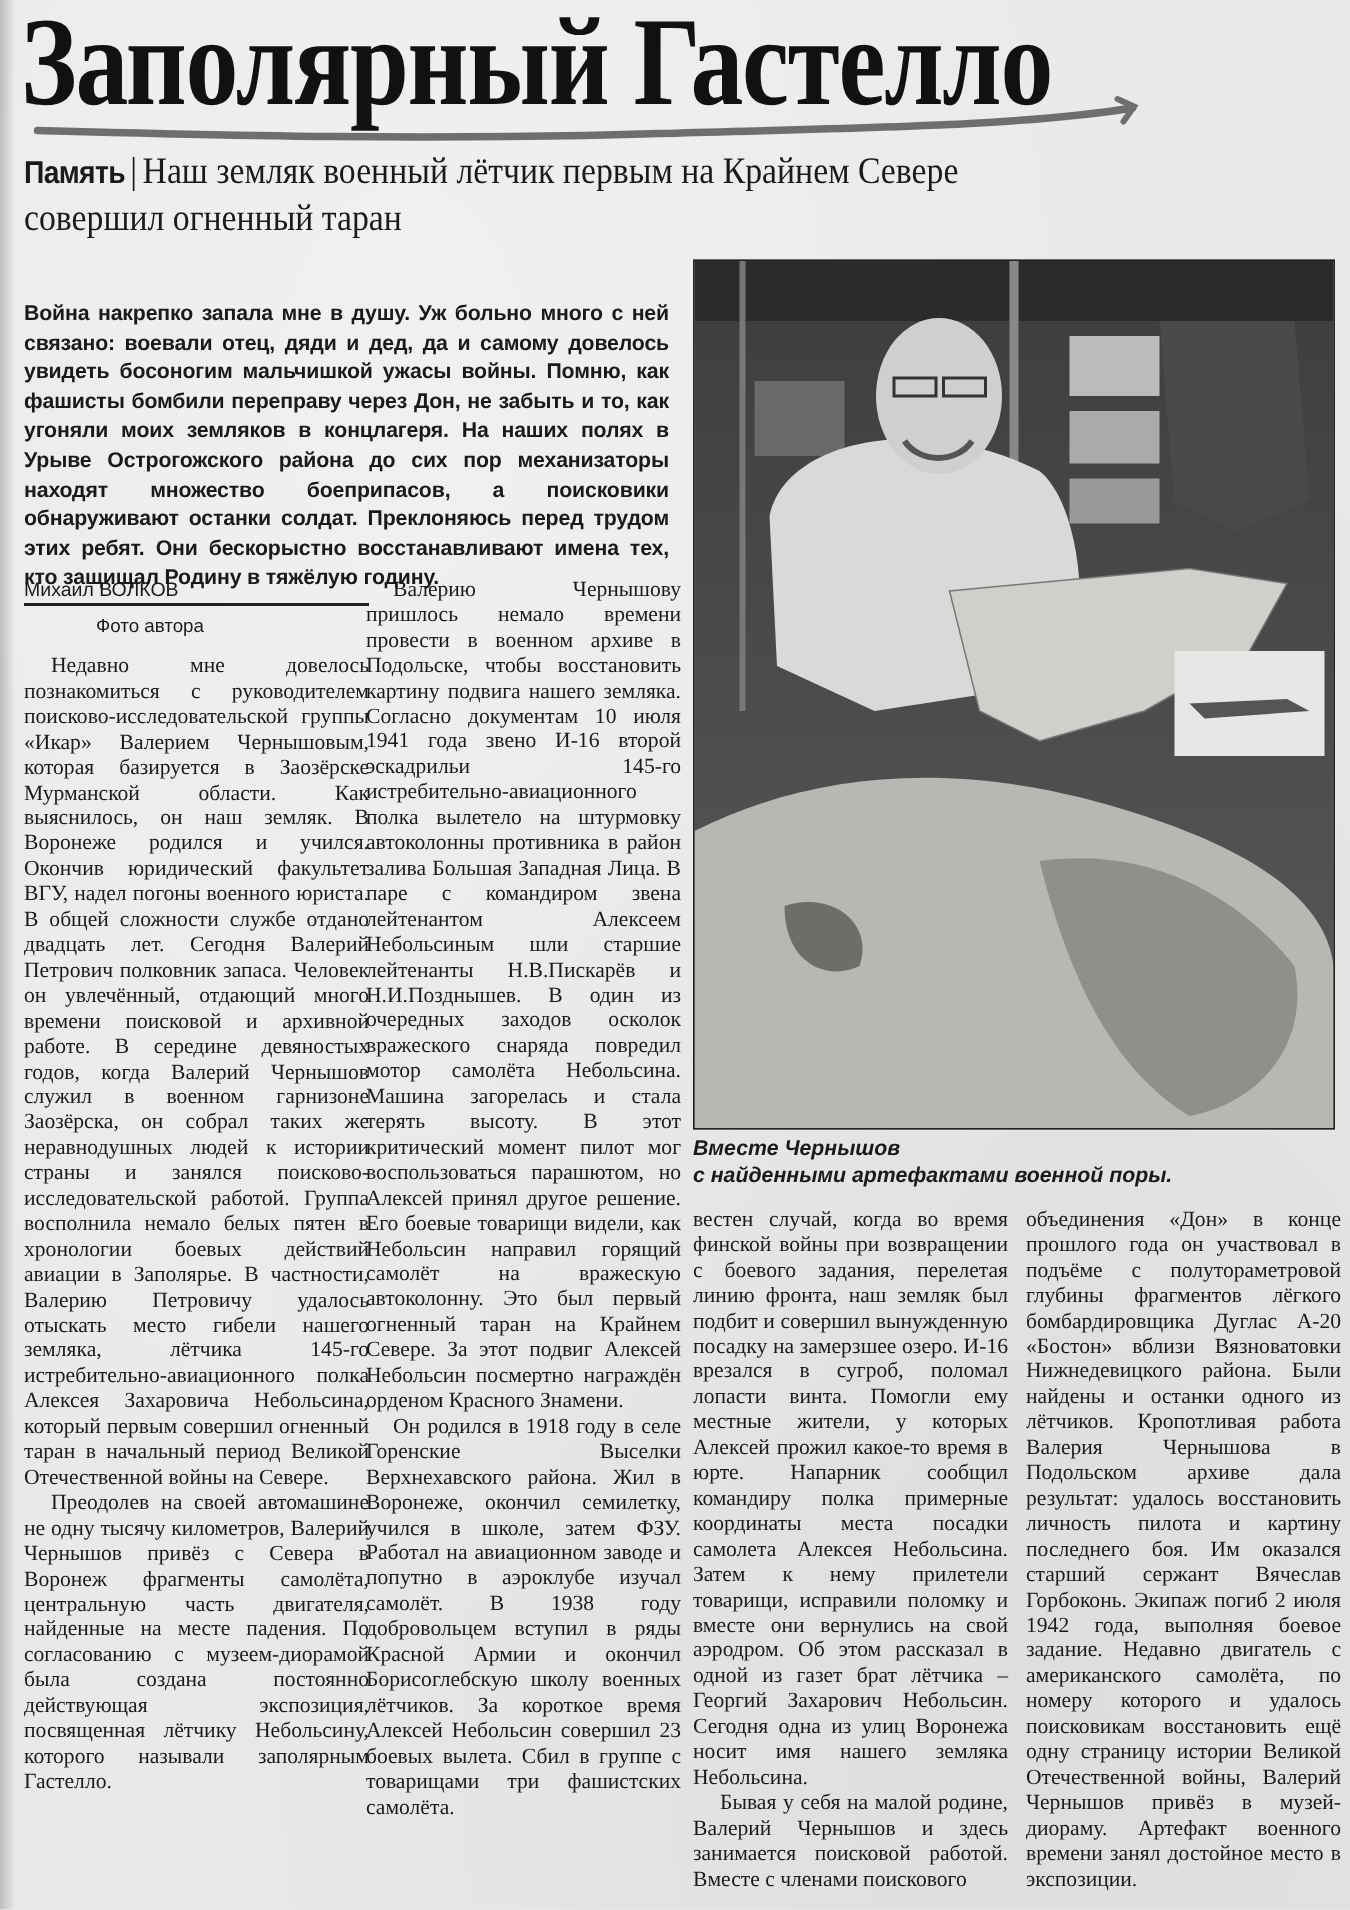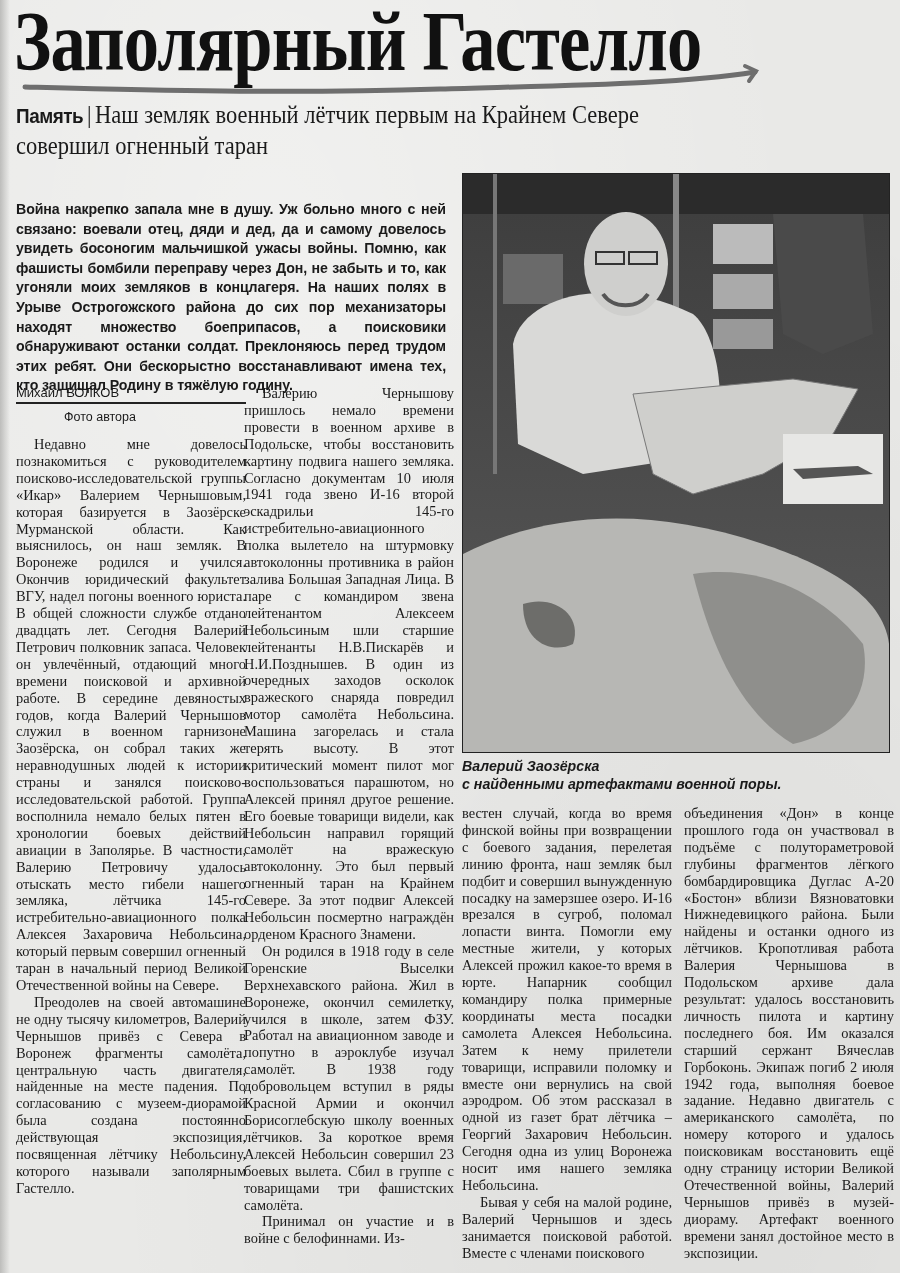--- a/index.html
+++ b/index.html
@@ -101,21 +101,20 @@
   <div class="photo-credit">Фото автора</div>
 
   <div class="col col1">
     <p>Недавно мне довелось познакомиться с руководителем поисково-исследовательской группы «Икар» Валерием Чернышовым, которая базируется в Заозёрске Мурманской области. Как выяснилось, он наш земляк. В Воронеже родился и учился. Окончив юридический факультет ВГУ, надел погоны военного юриста. В общей сложности службе отдано двадцать лет. Сегодня Валерий Петрович полковник запаса. Человек он увлечённый, отдающий много времени поисковой и архивной работе. В середине девяностых годов, когда Валерий Чернышов служил в военном гарнизоне Заозёрска, он собрал таких же неравнодушных людей к истории страны и занялся поисково-исследовательской работой. Группа восполнила немало белых пятен в хронологии боевых действий авиации в Заполярье. В частности, Валерию Петровичу удалось отыскать место гибели нашего земляка, лётчика 145-го истребительно-авиационного полка Алексея Захаровича Небольсина, который первым совершил огненный таран в начальный период Великой Отечественной войны на Севере.</p>
     <p>Преодолев на своей автомашине не одну тысячу километров, Валерий Чернышов привёз с Севера в Воронеж фрагменты самолёта, центральную часть двигателя, найденные на месте падения. По согласованию с музеем-диорамой была создана постоянно действующая экспозиция, посвященная лётчику Небольсину, которого называли заполярным Гастелло.</p>
   </div>
 
   <div class="col col2">
     <p>Валерию Чернышову пришлось немало времени провести в военном архиве в Подольске, чтобы восстановить картину подвига нашего земляка. Согласно документам 10 июля 1941 года звено И-16 второй эскадрильи 145-го истребительно-авиационного полка вылетело на штурмовку автоколонны противника в район залива Большая Западная Лица. В паре с командиром звена лейтенантом Алексеем Небольсиным шли старшие лейтенанты Н.В.Пискарёв и Н.И.Позднышев. В один из очередных заходов осколок вражеского снаряда повредил мотор самолёта Небольсина. Машина загорелась и стала терять высоту. В этот критический момент пилот мог воспользоваться парашютом, но Алексей принял другое решение. Его боевые товарищи видели, как Небольсин направил горящий самолёт на вражескую автоколонну. Это был первый огненный таран на Крайнем Севере. За этот подвиг Алексей Небольсин посмертно награждён орденом Красного Знамени.</p>
     <p>Он родился в 1918 году в селе Горенские Выселки Верхнехавского района. Жил в Воронеже, окончил семилетку, учился в школе, затем ФЗУ. Работал на авиационном заводе и попутно в аэроклубе изучал самолёт. В 1938 году добровольцем вступил в ряды Красной Армии и окончил Борисоглебскую школу военных лётчиков. За короткое время Алексей Небольсин совершил 23 боевых вылета. Сбил в группе с товарищами три фашистских самолёта.</p>
-    <p>Принимал он участие и в войне с белофиннами. Из-</p>
   </div>
 
   <div class="photo">
     <svg width="426" height="578" viewBox="0 0 426 578">
       <defs>
         <linearGradient id="bg" x1="0" y1="0" x2="0" y2="1">
           <stop offset="0" stop-color="#3d3d3d"></stop>
           <stop offset="1" stop-color="#5a5a5a"></stop>
         </linearGradient>
       </defs>
@@ -138,21 +137,21 @@
       <path d="M 170 220 L 330 205 L 395 215 L 370 260 L 300 300 L 230 320 L 190 300 Z" fill="#cfcfcc" stroke="#777"></path>
       <rect x="320" y="260" width="100" height="70" fill="#e7e7e5"></rect>
       <path d="M 330 295 L 395 292 L 410 300 L 340 305 Z" fill="#555"></path>
       <path d="M 0 380 C 80 340, 180 330, 300 370 C 360 390, 420 420, 426 470 L 426 578 L 0 578 Z" fill="#b7b7b4"></path>
       <path d="M 230 400 C 300 390, 360 420, 400 470 C 410 520, 380 560, 330 570 C 280 540, 250 480, 230 400 Z" fill="#8f8f8c"></path>
       <path d="M 60 430 C 90 420, 120 440, 110 470 C 90 480, 60 470, 60 430 Z" fill="#6d6d6a"></path>
     </svg>
   </div>
 
   <div class="caption">
-    <div>Валерий Заозёрска</div>
+    <div>Вместе Чернышов</div>
     <div>с найденными артефактами военной поры.</div>
   </div>
 
   <div class="col col3">
     <p class="noindent">вестен случай, когда во время финской войны при возвращении с боевого задания, перелетая линию фронта, наш земляк был подбит и совершил вынужденную посадку на замерзшее озеро. И-16 врезался в сугроб, поломал лопасти винта. Помогли ему местные жители, у которых Алексей прожил какое-то время в юрте. Напарник сообщил командиру полка примерные координаты места посадки самолета Алексея Небольсина. Затем к нему прилетели товарищи, исправили поломку и вместе они вернулись на свой аэродром. Об этом рассказал в одной из газет брат лётчика – Георгий Захарович Небольсин. Сегодня одна из улиц Воронежа носит имя нашего земляка Небольсина.</p>
     <p>Бывая у себя на малой родине, Валерий Чернышов и здесь занимается поисковой работой. Вместе с членами поискового</p>
   </div>
 
   <div class="col col4">
     <p class="noindent">объединения «Дон» в конце прошлого года он участвовал в подъёме с полутораметровой глубины фрагментов лёгкого бомбардировщика Дуглас А-20 «Бостон» вблизи Вязноватовки Нижнедевицкого района. Были найдены и останки одного из лётчиков. Кропотливая работа Валерия Чернышова в Подольском архиве дала результат: удалось восстановить личность пилота и картину последнего боя. Им оказался старший сержант Вячеслав Горбоконь. Экипаж погиб 2 июля 1942 года, выполняя боевое задание. Недавно двигатель с американского самолёта, по номеру которого и удалось поисковикам восстановить ещё одну страницу истории Великой Отечественной войны, Валерий Чернышов привёз в музей-диораму. Артефакт военного времени занял достойное место в экспозиции.</p>

